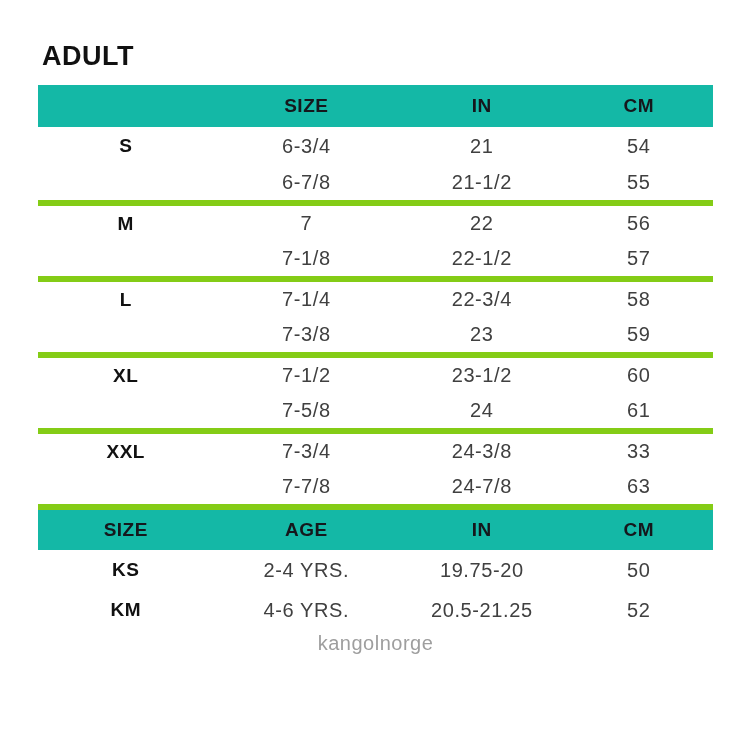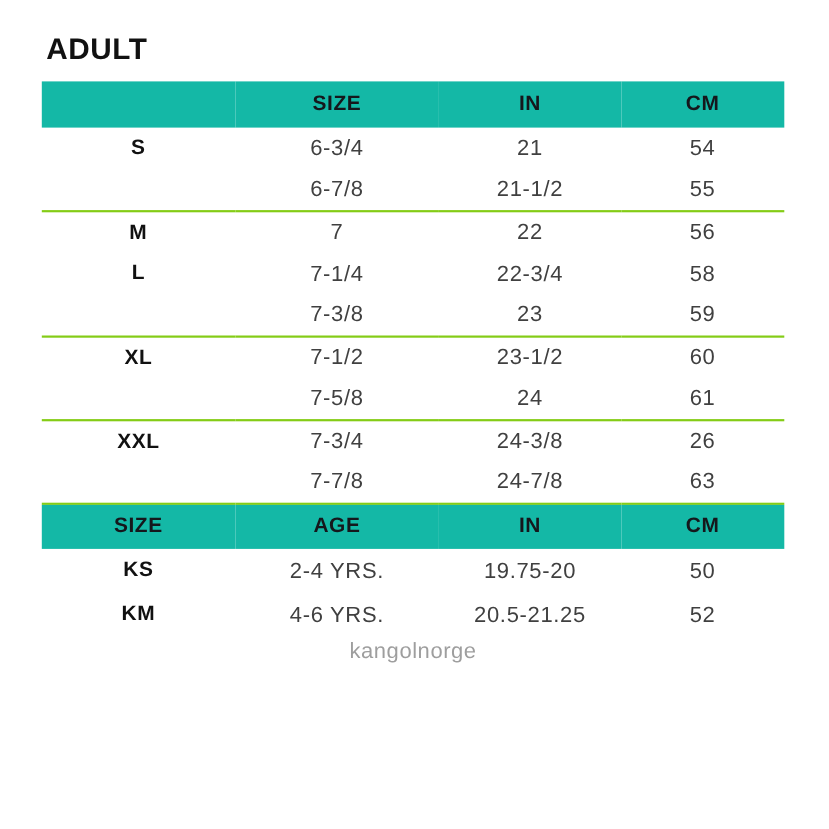--- a/index.html
+++ b/index.html
@@ -19,21 +19,21 @@
     margin-left: 38px;
     width: 675px;
   }
   .section-title {
     font-size: 27px;
     font-weight: 800;
     letter-spacing: 0.5px;
     color: #111111;
     margin-left: 4px;
   }
-  .adult-title { padding-top: 30px; margin-bottom: 13px; }
+  .adult-title { padding-top: 41px; margin-bottom: 13px; }
   .kids-title  { margin-top: 22px; margin-bottom: 10px; }
 
   table {
     width: 675px;
     border-collapse: collapse;
     table-layout: fixed;
   }
   col.c1 { width: 26%; }
   col.c2 { width: 27.5%; }
   col.c3 { width: 24.5%; }
@@ -61,21 +61,21 @@
     color: #404040;
   }
   .kids-table td { height: 40px; }
 
   td.size-label {
     font-weight: 700;
     font-size: 19px;
     letter-spacing: 0.5px;
     color: #111111;
   }
-  tr.group-end td { border-bottom: 2px solid #84cc16; }
+  tr.group-end td { border-bottom: 6px solid #84cc16; }
 
   .footer {
     margin-top: 2px;
     text-align: center;
     font-size: 20px;
     font-weight: 300;
     letter-spacing: 0.5px;
     color: #9e9e9e;
   }
 </style>
@@ -114,20 +114,26 @@
           <td>6-7/8</td>
           <td>21-1/2</td>
           <td>55</td>
         </tr>
         <tr>
           <td class="size-label">M</td>
           <td>7</td>
           <td>22</td>
           <td>56</td>
         </tr>
+        <tr class="group-end">
+          <td class="size-label"></td>
+          <td>7-1/8</td>
+          <td>22-1/2</td>
+          <td>57</td>
+        </tr>
         <tr>
           <td class="size-label">L</td>
           <td>7-1/4</td>
           <td>22-3/4</td>
           <td>58</td>
         </tr>
         <tr class="group-end">
           <td class="size-label"></td>
           <td>7-3/8</td>
           <td>23</td>
@@ -142,21 +148,21 @@
         <tr class="group-end">
           <td class="size-label"></td>
           <td>7-5/8</td>
           <td>24</td>
           <td>61</td>
         </tr>
         <tr>
           <td class="size-label">XXL</td>
           <td>7-3/4</td>
           <td>24-3/8</td>
-          <td>26</td>
+          <td>33</td>
         </tr>
         <tr class="group-end">
           <td class="size-label"></td>
           <td>7-7/8</td>
           <td>24-7/8</td>
           <td>63</td>
         </tr>
       </tbody>
     </table>
 

